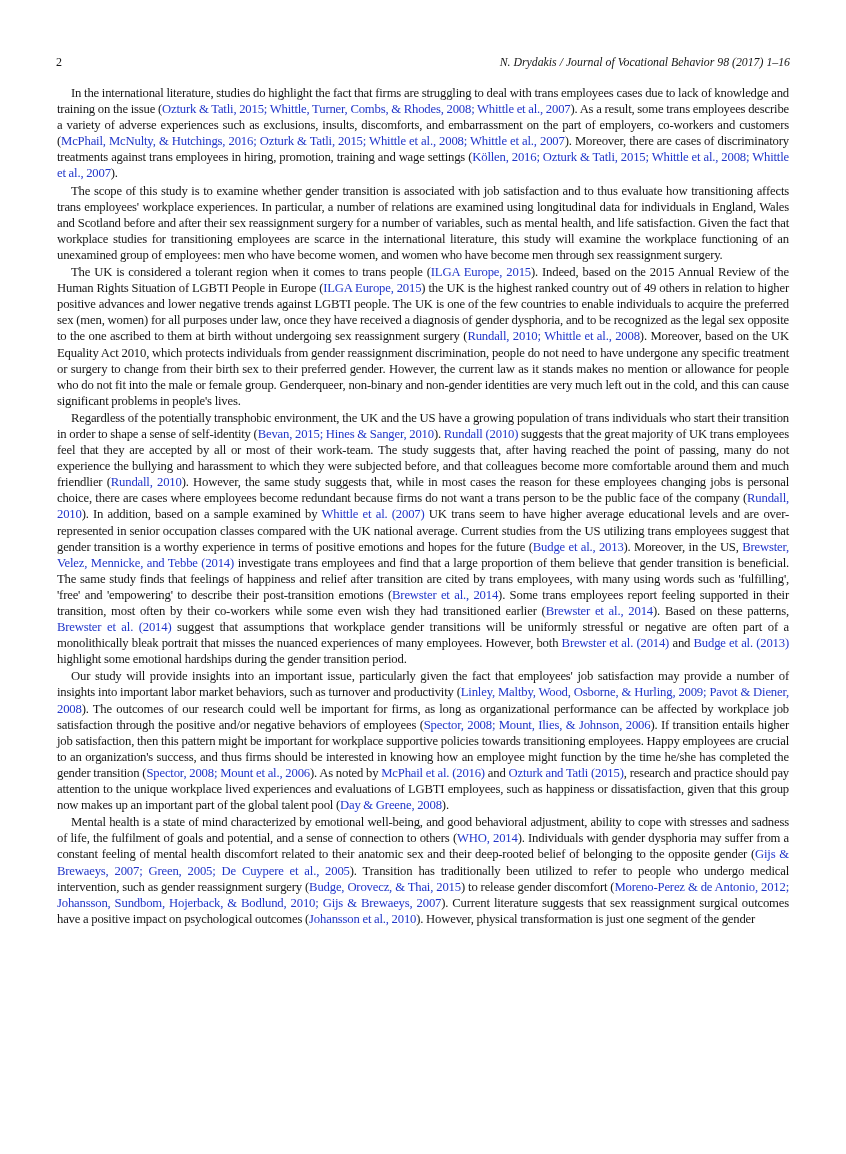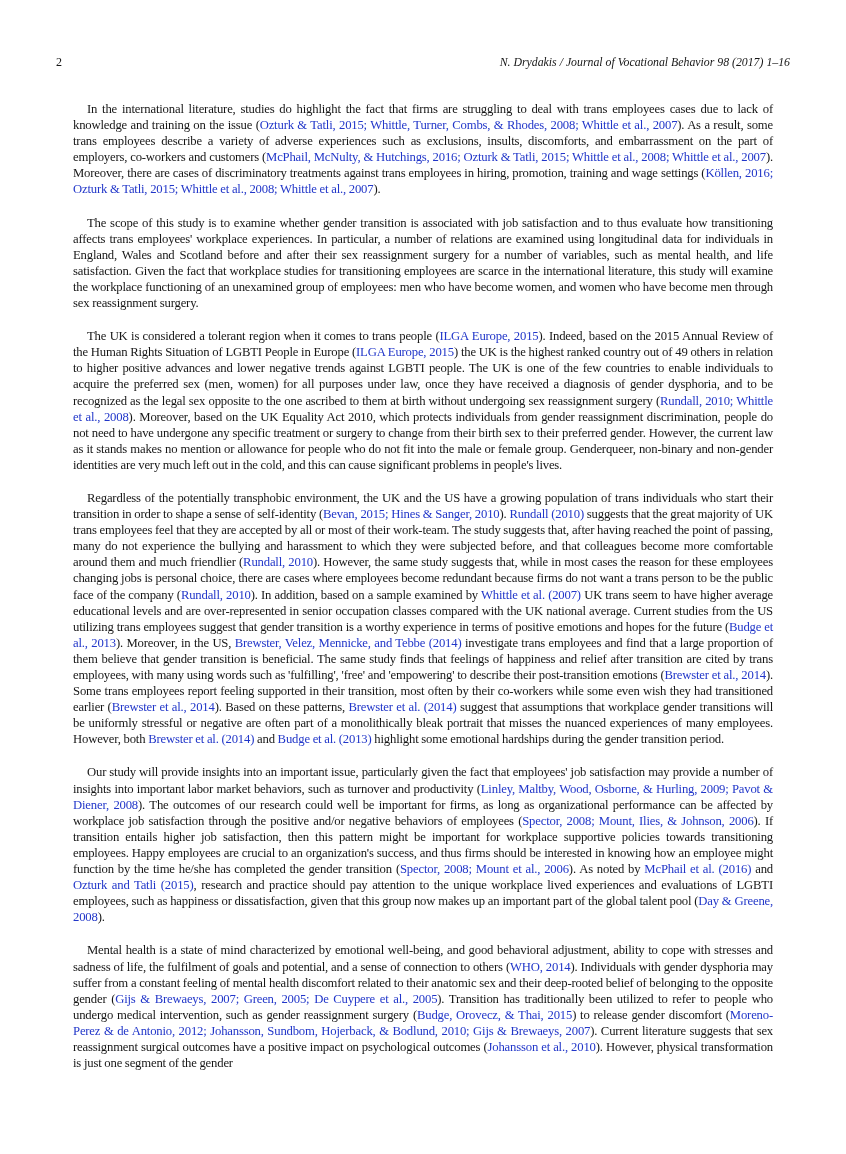--- a/index.html
+++ b/index.html
@@ -44,21 +44,21 @@
     top: 84px;
     left: 56px;
     width: 734px;
     text-align: justify;
     font-size: 12.7px;
     line-height: 16.1px;
     letter-spacing: -0.18px;
     word-spacing: -0.2px;
   }
   .article-body p {
-    margin: 17px;
+    margin: 1px;
     padding: 0;
     text-indent: 14px;
   }
   .section-heading {
     font-size: 13px;
     font-weight: bold;
     letter-spacing: -0.1px;
     margin: 19px 0 15px 0;
     text-indent: 0;
     text-align: left;

